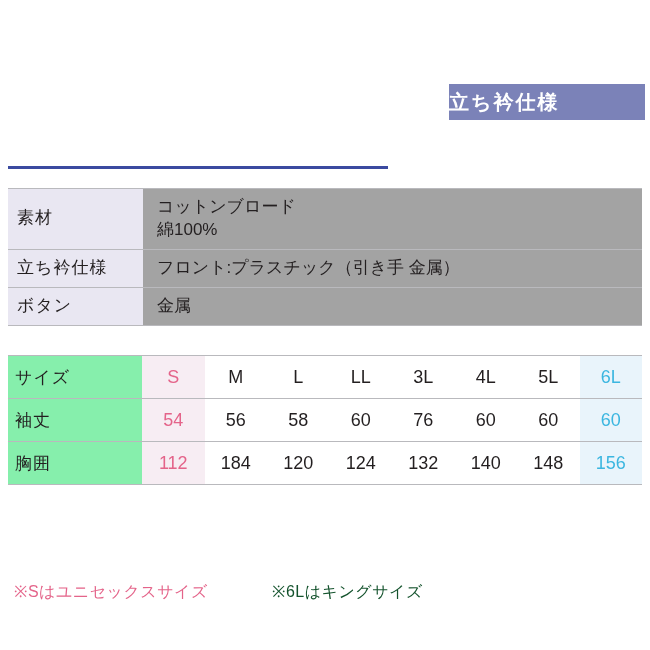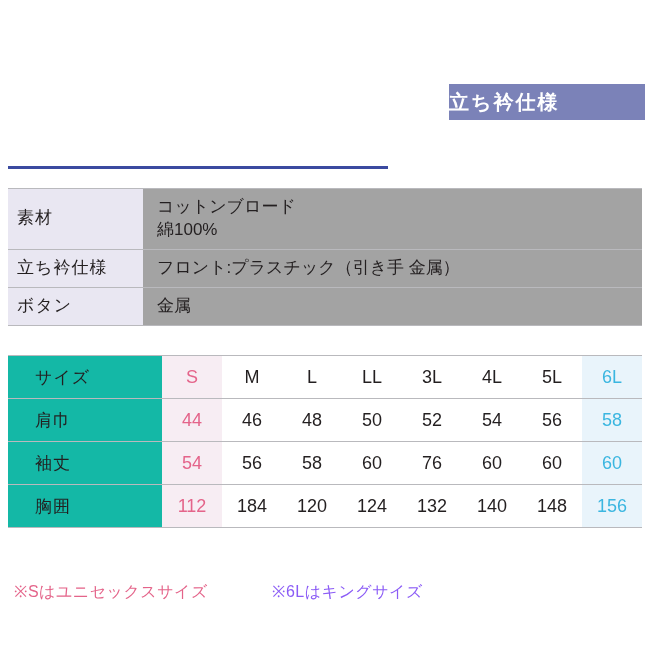--- a/index.html
+++ b/index.html
@@ -90,23 +90,23 @@
   .sizes td, .sizes th {
     border-top: 1px solid #b9b9bd;
     border-bottom: 1px solid #b9b9bd;
     font-size: 18px;
     height: 40px;
     text-align: center;
     font-weight: normal;
   }
   .sizes .rowhead {
     width: 126px;
-    background: #14b8a6;
+    background: #86efac;
     text-align: left;
-    padding-left: 27px;
+    padding-left: 7px;
     font-size: 17px;
     letter-spacing: 1px;
   }
   .sizes .col-s {
     background: #f7edf3;
     color: #e4648a;
   }
   .sizes .col-6l {
     background: #e9f4fb;
     color: #3bb6e0;
@@ -131,21 +131,21 @@
     position: absolute;
     font-size: 16px;
     letter-spacing: 0.5px;
     top: 0;
   }
   .note-pink {
     color: #e4648a;
     left: 6px;
   }
   .note-blue {
-    color: #8b5cf6;
+    color: #14532d;
     left: 264px;
   }
 </style>
 </head>
 <body>
 
 <div class="page">
 
   <div class="badges">
     <div class="badge">立ち衿仕様</div>
@@ -181,31 +181,20 @@
         <td>M</td>
         <td>L</td>
         <td>LL</td>
         <td>3L</td>
         <td>4L</td>
         <td>5L</td>
         <td class="col-6l">6L</td>
       </tr>
 
 
-      <tr>
-        <td class="rowhead">肩巾</td>
-        <td class="col-s">44</td>
-        <td>46</td>
-        <td>48</td>
-        <td>50</td>
-        <td>52</td>
-        <td>54</td>
-        <td>56</td>
-        <td class="col-6l">58</td>
-      </tr>
 
       <tr>
         <td class="rowhead">袖丈</td>
         <td class="col-s">54</td>
         <td>56</td>
         <td>58</td>
         <td>60</td>
         <td>76</td>
         <td>60</td>
         <td>60</td>

